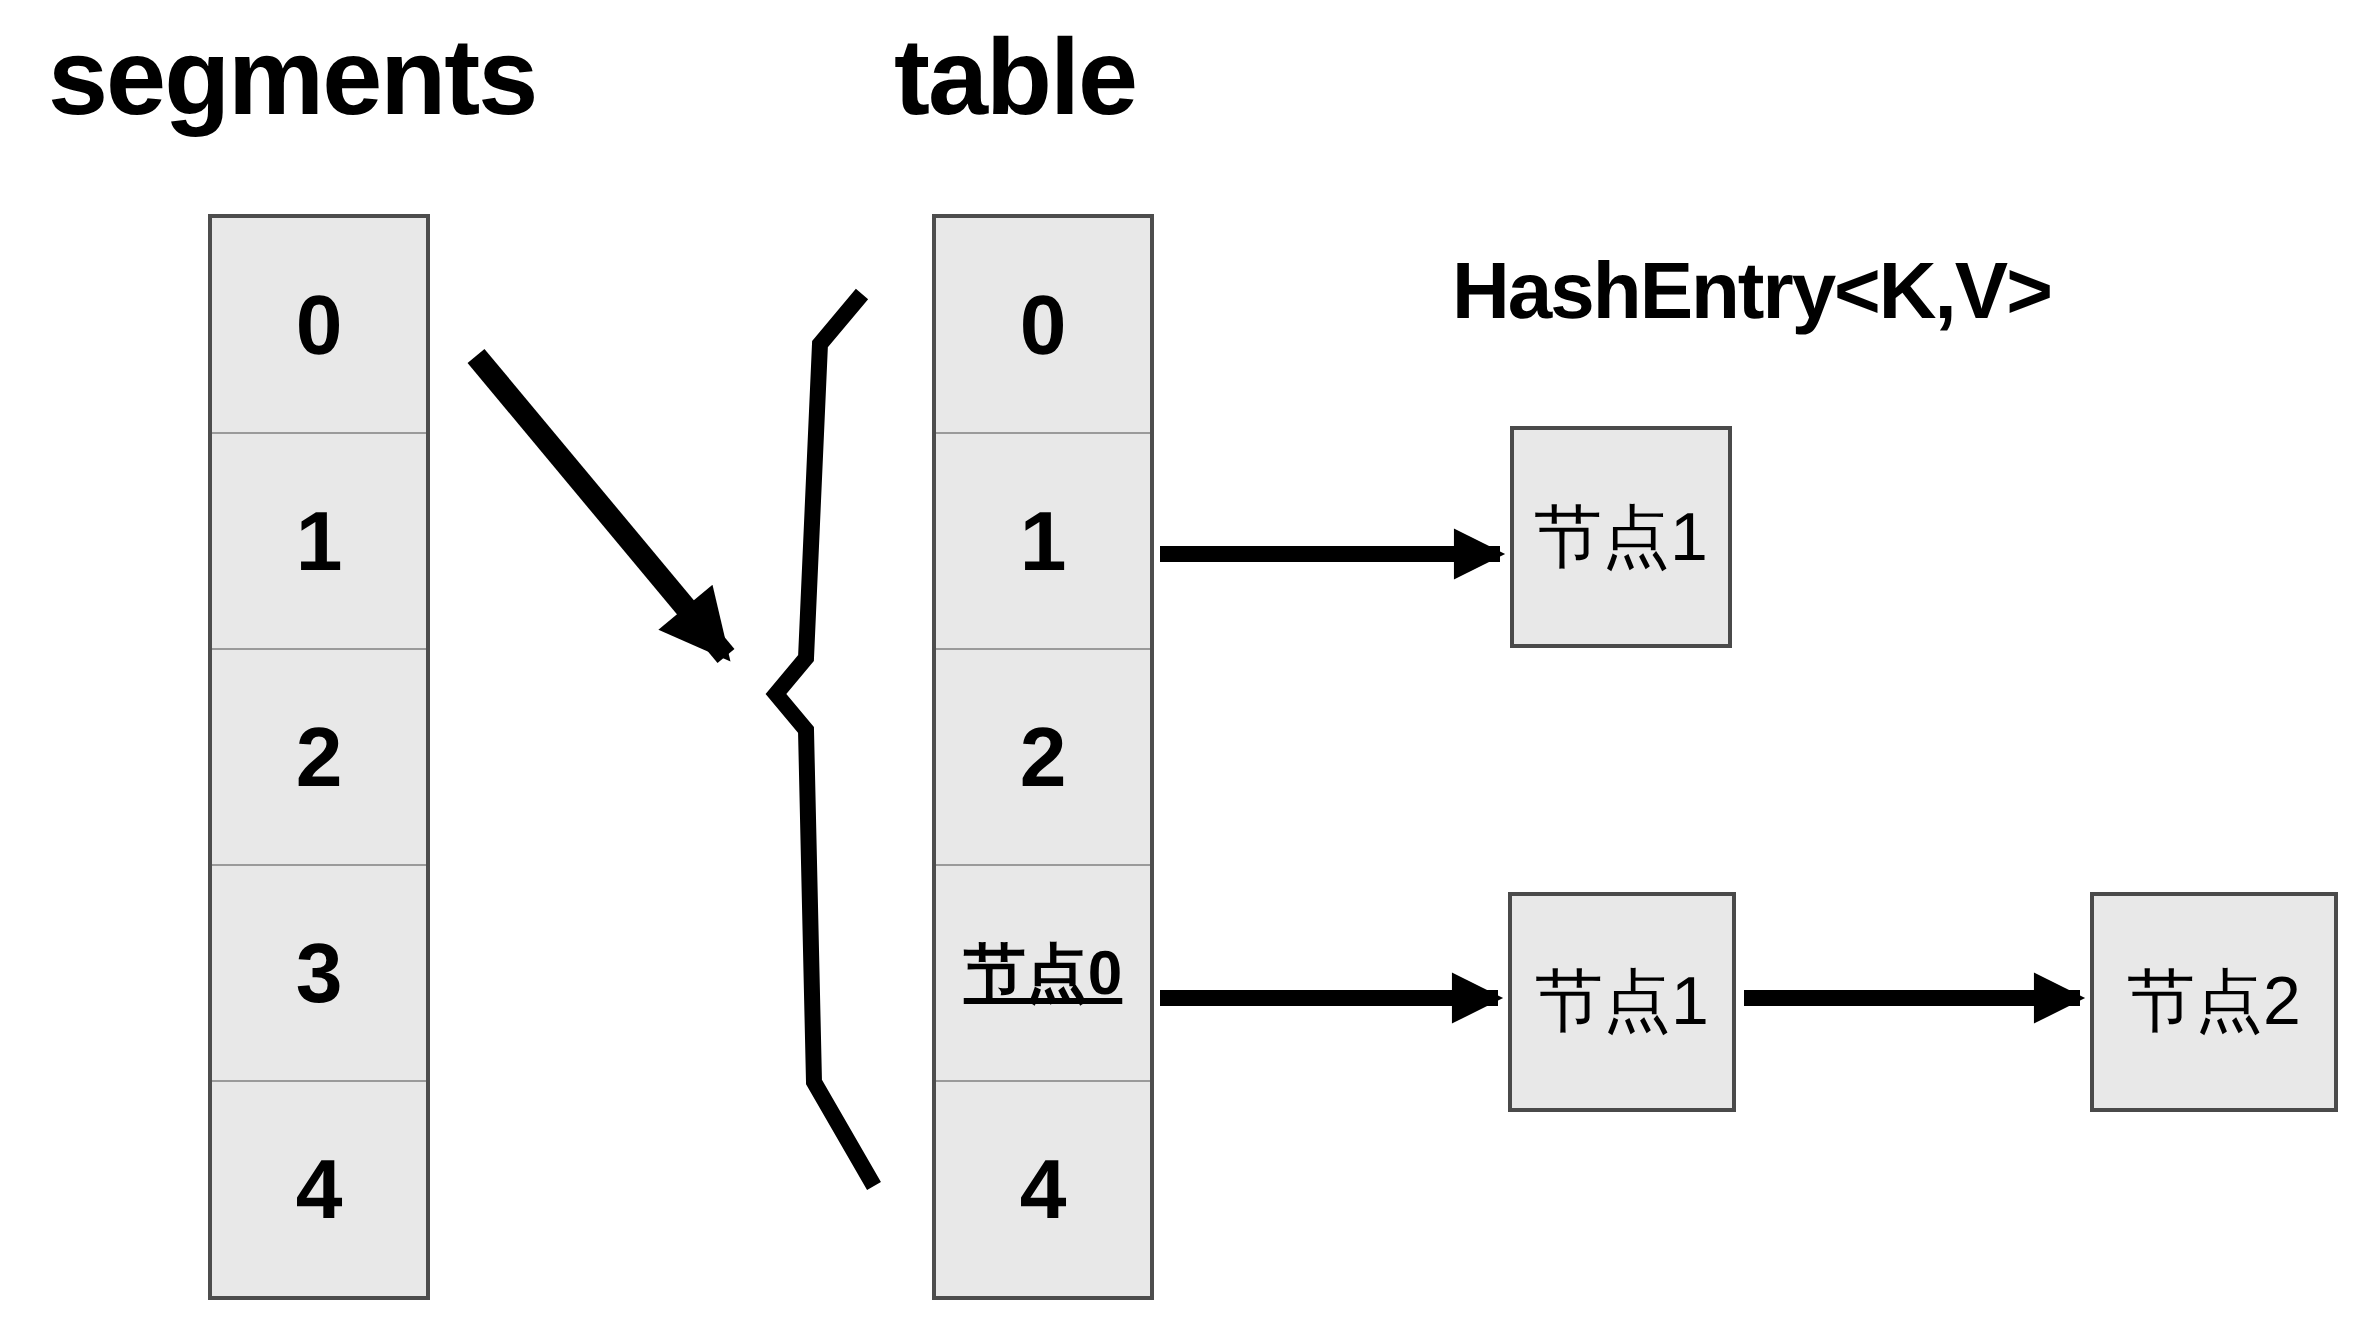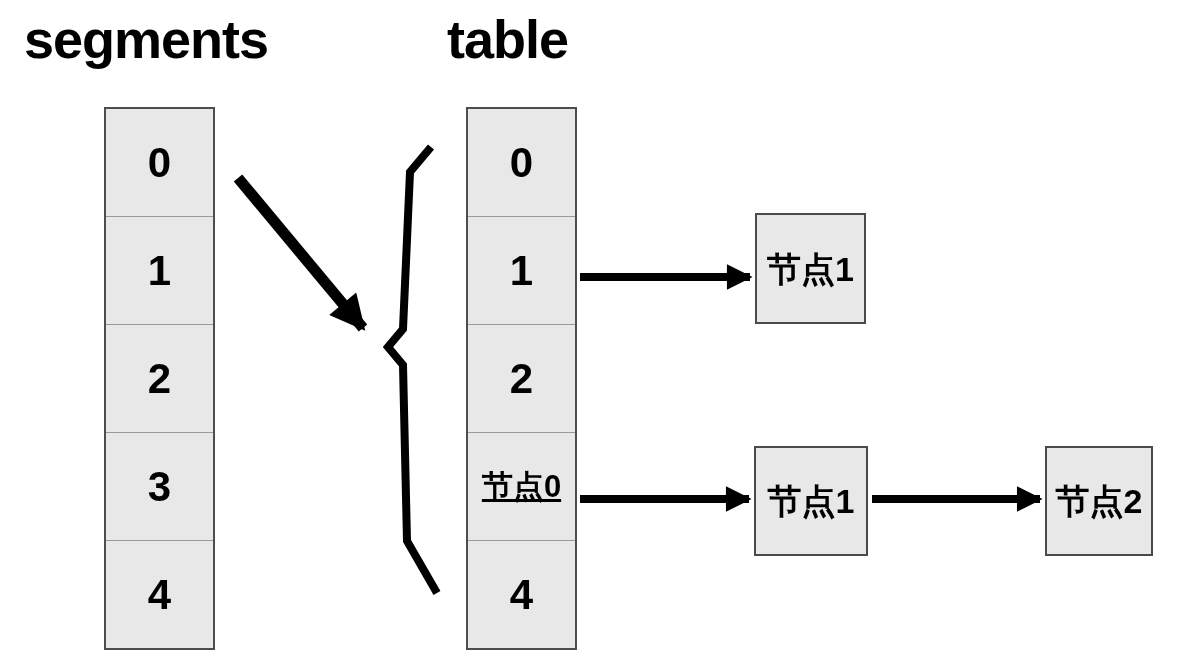--- a/index.html
+++ b/index.html
@@ -77,26 +77,26 @@
     position: absolute;
     box-sizing: border-box;
     background: var(--cell-fill, #e8e8e8);
     border: 2px solid var(--node-border, #4a4a4a);
     display: flex;
     align-items: center;
     justify-content: center;
   }
   .node-box .node-label {
     font-size: 34px;
-    font-weight: bold;
+    font-weight: normal;
     line-height: 1;
   }
   .node-b1-1 { left: 755px;  top: 213px; width: 111px; height: 111px; }
   .node-b3-1 { left: 754px;  top: 446px; width: 114px; height: 110px; }
-  .node-b3-2 { left: 1045px; top: 446px; width: 108px; height: 110px; }
+  .node-b3-2 { left: 1045px; top: 446px; width: 124px; height: 110px; }
 
   svg.overlay {
     position: absolute;
     left: 0; top: 0;
     width: 1188px;
     height: 664px;
     pointer-events: none;
   }
   .stroke-line {
     stroke: var(--line-color, #000);
@@ -106,20 +106,21 @@
 </style>
 </head>
 <body>
 
 <div class="canvas">
 
   <div class="title table-title">table</div>
 
   <div class="title segments-title">segments</div>
 
+  <div class="hash-label">HashEntry&lt;K,V&gt;</div>
 
   <div class="column segments-col">
     <div class="cell">
       <span class="cell-label">0</span>
     </div>
     <div class="cell">
       <span class="cell-label">1</span>
     </div>
     <div class="cell">
       <span class="cell-label">2</span>

